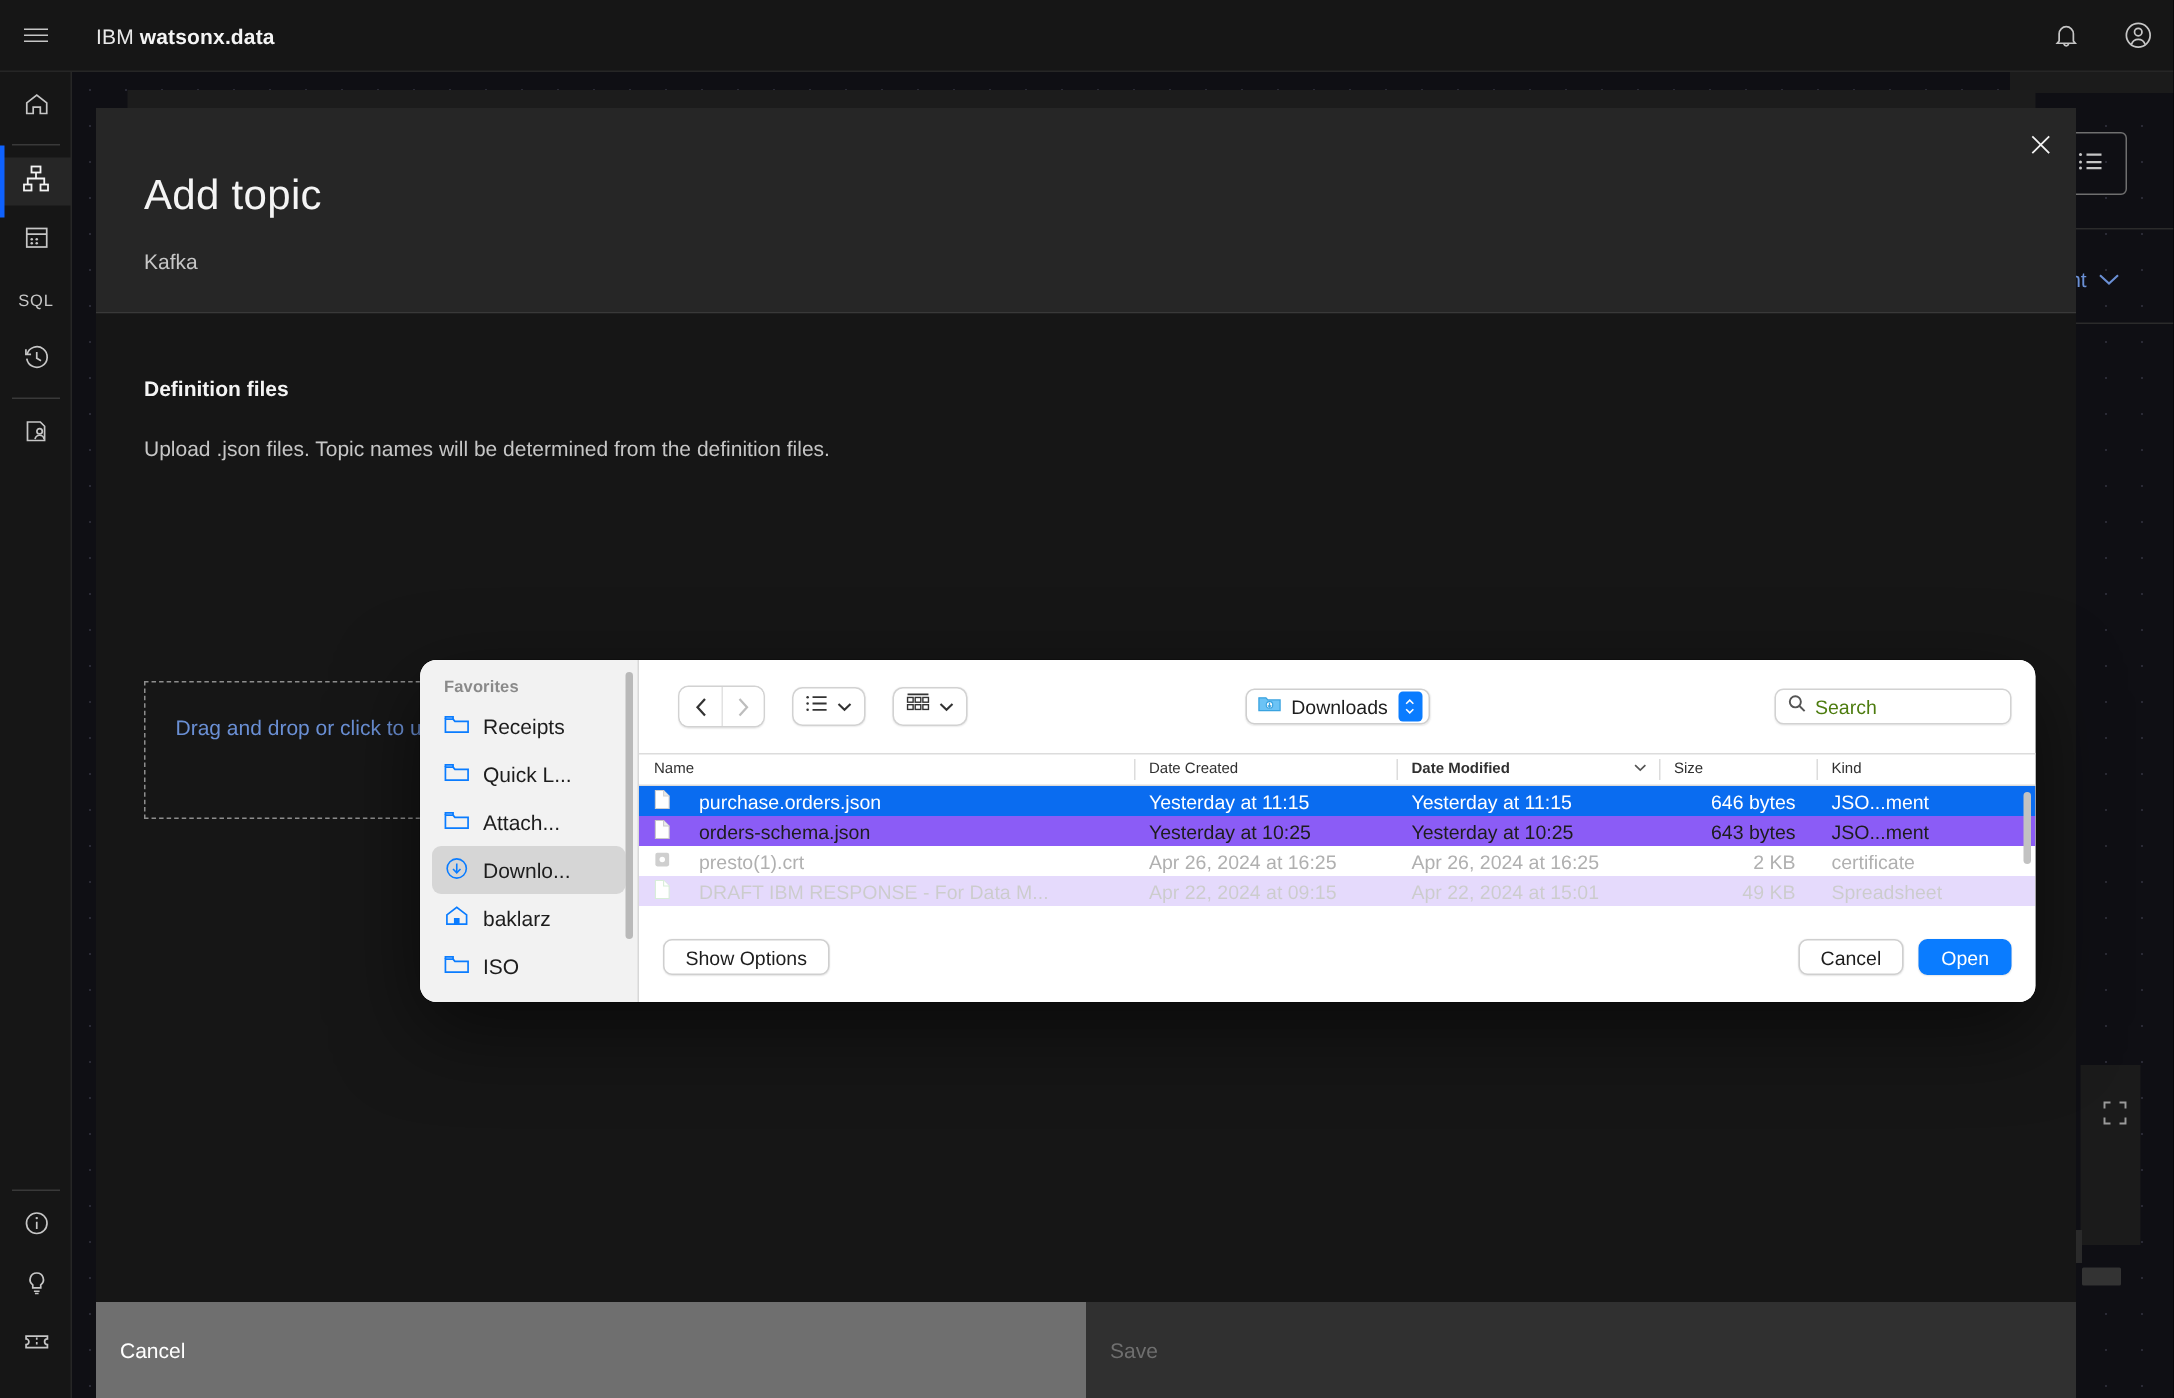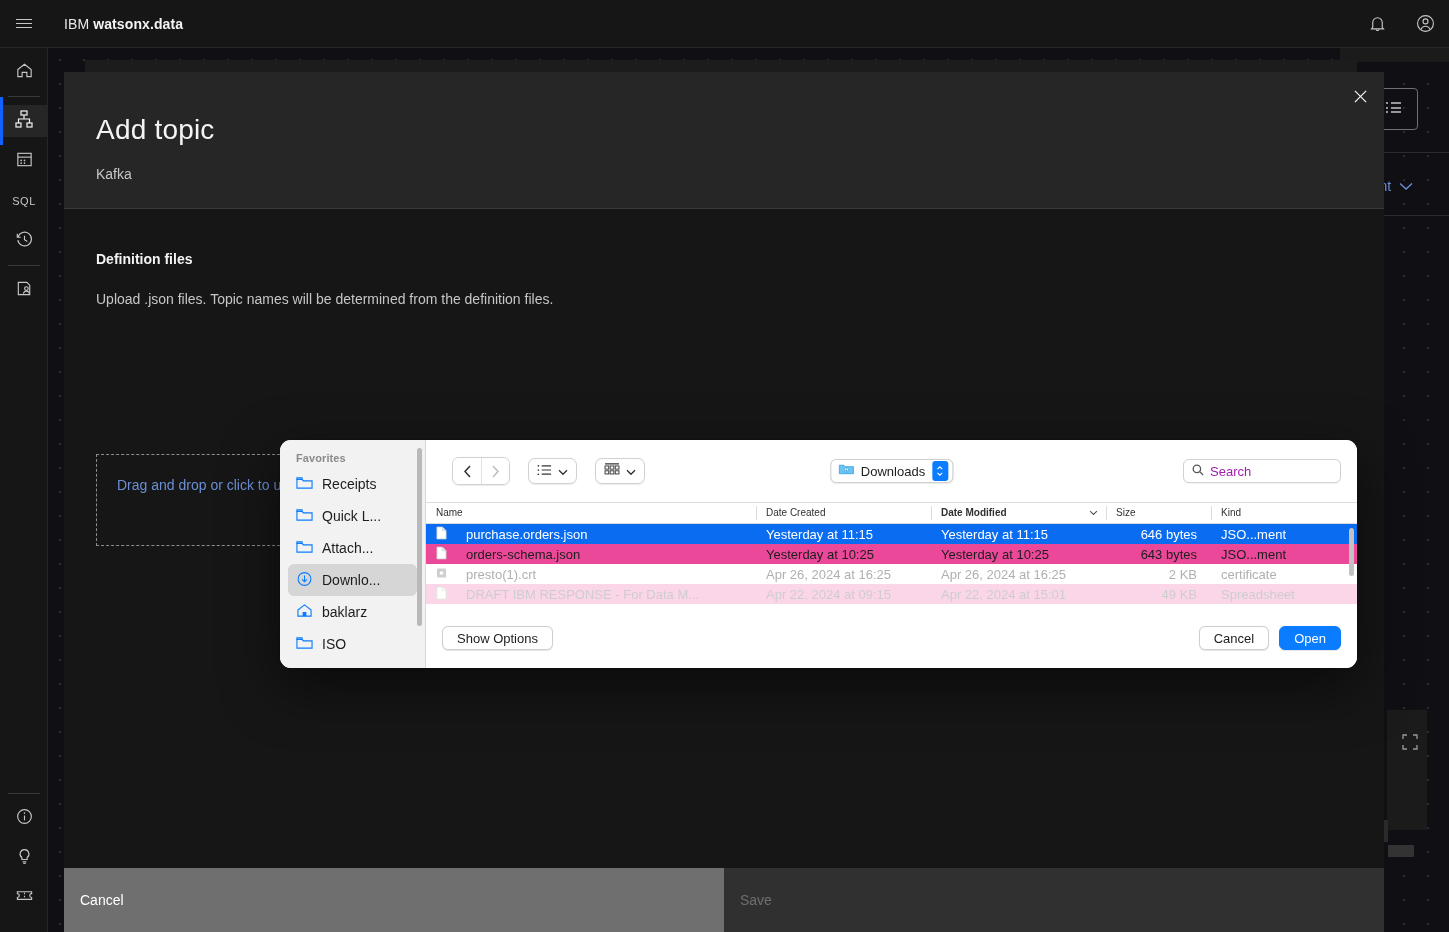--- a/index.html
+++ b/index.html
@@ -187,37 +187,37 @@
   .fd-stepper {
     width: 16px; height: 20px; background: #0a7cff; border-radius: 3px;
     display: flex; flex-direction: column; align-items: center; justify-content: center; gap: 2px;
   }
   .fd-search {
     position: absolute; right: 16px; width: 158px; height: 24px;
     border: .5px solid #d2d2d2; border-radius: 6px; background: #fff;
     display: flex; align-items: center; gap: 6px; padding-left: 8px;
     box-shadow: 0 .5px 1px rgba(0,0,0,.06);
   }
-  .fd-search-ph { font-size: 13px; color: #a21caf; }
+  .fd-search-ph { font-size: 13px; color: #4d7c0f; }
   .fd-colhead {
     height: 22px; flex: none; display: flex; align-items: center;
     border-top: .5px solid #dcdcdc; border-bottom: .5px solid #dcdcdc;
     background: #fff; font-size: 10px; color: #303030; position: relative;
   }
   .ch { padding-left: 10px; position: relative; height: 22px; line-height: 22px; }
   .ch + .ch::before {
     content: ''; position: absolute; left: 0; top: 4px; width: 1px; height: 14px; background: #dcdcdc;
   }
   .ch.sorted { font-weight: 700; }
   .fd-rows { flex: 1; position: relative; overflow: hidden; }
   .fd-row {
     display: flex; align-items: center; height: 20px; font-size: 13px; color: #1d1d1d;
     cursor: pointer;
   }
-  .fd-row.alt { background: #ec4899; }
+  .fd-row.alt { background: #8b5cf6; }
   .fd-row.selected { background: #0a6cf0; color: #fff; }
   .fd-row.dim { color: #b0b0b0; }
   .fd-row.clip { opacity: .22; }
   .cell { overflow: hidden; white-space: nowrap; padding-left: 10px; }
   .cell-name { display: flex; align-items: center; gap: 19px; }
   .cell-size { text-align: right; padding-right: 14px; padding-left: 0; }
   .fd-rows-scroll {
     position: absolute; right: 3px; top: 4px; width: 5px; height: 48px;
     background: #c2c2c2; border-radius: 3px;
   }

